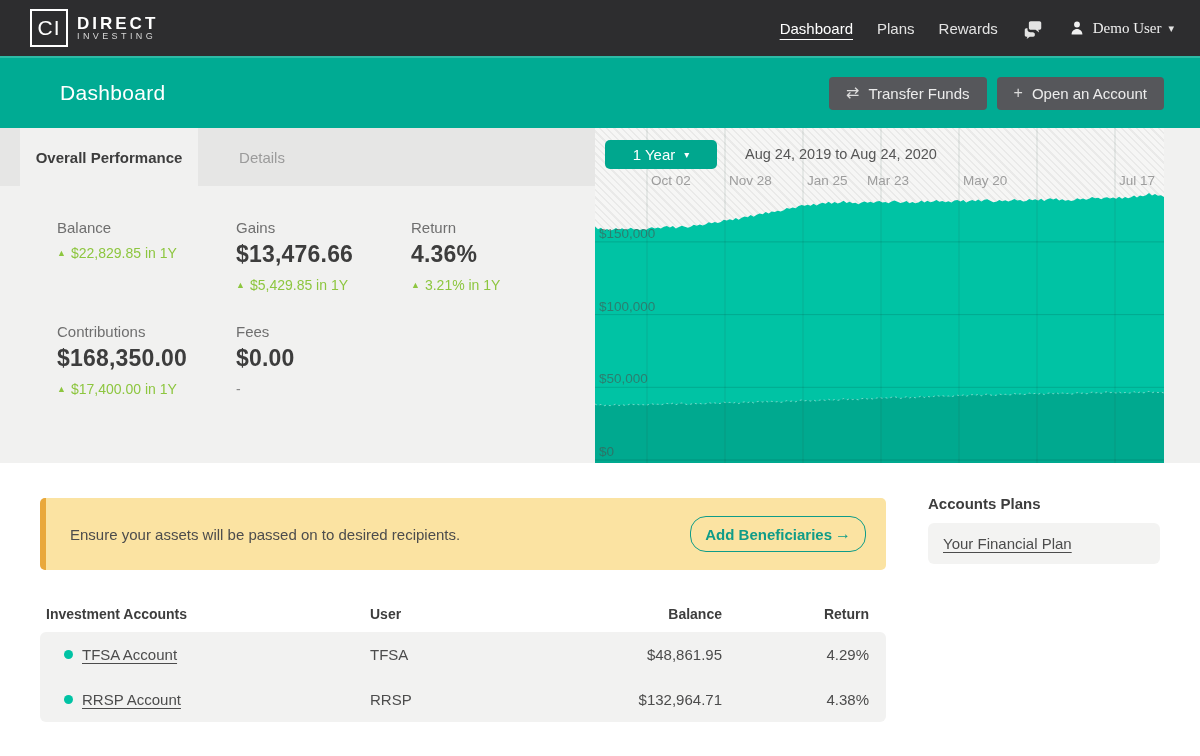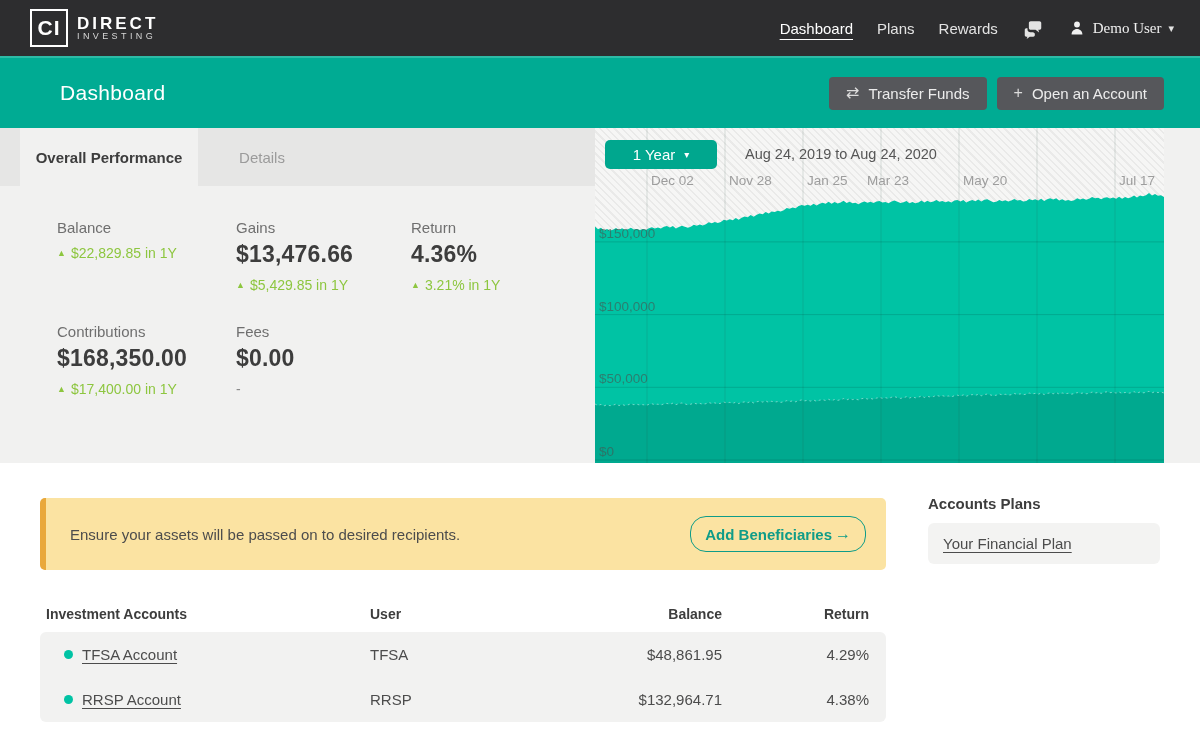--- a/index.html
+++ b/index.html
@@ -3,21 +3,21 @@
 <meta charset="utf-8">
 <style>
   * { margin:0; padding:0; box-sizing:border-box; }
   html,body { background:#ffffff; }
   body { font-family:"Liberation Sans", sans-serif; width:1200px; height:756px; position:relative; overflow:hidden; }
 
   
   .nav { position:absolute; left:0; top:0; width:1200px; height:56px; background:#2d2d2f;
          display:flex; align-items:center; justify-content:space-between; padding:0 26px 0 30px; }
   .brand { display:flex; align-items:center; gap:9px; }
-  .brand-mark { width:38px; height:38px; border:2px solid #fff; color:#fff; font-size:21px; font-weight:bold;
+  .brand-mark { width:38px; height:38px; border:2px solid #fff; color:#fff; font-size:21px; font-weight:normal;
                 display:flex; align-items:center; justify-content:center; letter-spacing:1px; }
   .brand-text { display:flex; flex-direction:column; line-height:1; }
   .brand-line1 { color:#fff; font-size:17px; font-weight:bold; letter-spacing:3px; }
   .brand-line2 { color:#d8d8d8; font-size:9px; letter-spacing:3.4px; }
   .nav-right { display:flex; align-items:center; gap:24px; }
   .nav-link { color:#e3e3e3; font-size:15px; text-decoration:none; cursor:pointer; }
   .nav-link.active { text-decoration:underline; text-underline-offset:5px; color:#ffffff; }
   .nav-icon { width:22px; height:22px; fill:#e3e3e3; cursor:pointer; }
   .nav-user { display:flex; align-items:center; gap:7px; color:#f0f0f0; font-size:15px; cursor:pointer;font-family:Liberation Serif, serif; }
   .nav-user svg { width:18px; height:18px; fill:#f0f0f0; }
@@ -199,21 +199,21 @@
         <line x1="0" y1="259.3" x2="569" y2="259.3" stroke="rgba(0,0,0,.13)" stroke-width="1"></line>
         <text x="4" y="255.3" fill="rgba(70,85,80,.62)" font-size="13.5">$50,000</text>
         <line x1="0" y1="332" x2="569" y2="332" stroke="rgba(0,0,0,.13)" stroke-width="1"></line>
         <text x="4" y="328" fill="rgba(70,85,80,.62)" font-size="13.5">$0</text>
       </svg>
     <button class="range-btn">
       <span>1 Year</span>
       <span class="caret">▾</span>
     </button>
     <div class="date-range">Aug 24, 2019 to Aug 24, 2020</div>
-    <span class="xlab xl-0">Dec 02</span>
+    <span class="xlab xl-0">Oct 02</span>
     <span class="xlab xl-1">Nov 28</span>
     <span class="xlab xl-2">Jan 25</span>
     <span class="xlab xl-3">Mar 23</span>
     <span class="xlab xl-4">May 20</span>
     <span class="xlab xl-5">Jul 17</span>
   </div>
 </div>
 
 <div class="banner">
   <span class="banner-text">Ensure your assets will be passed on to desired recipients.</span>

